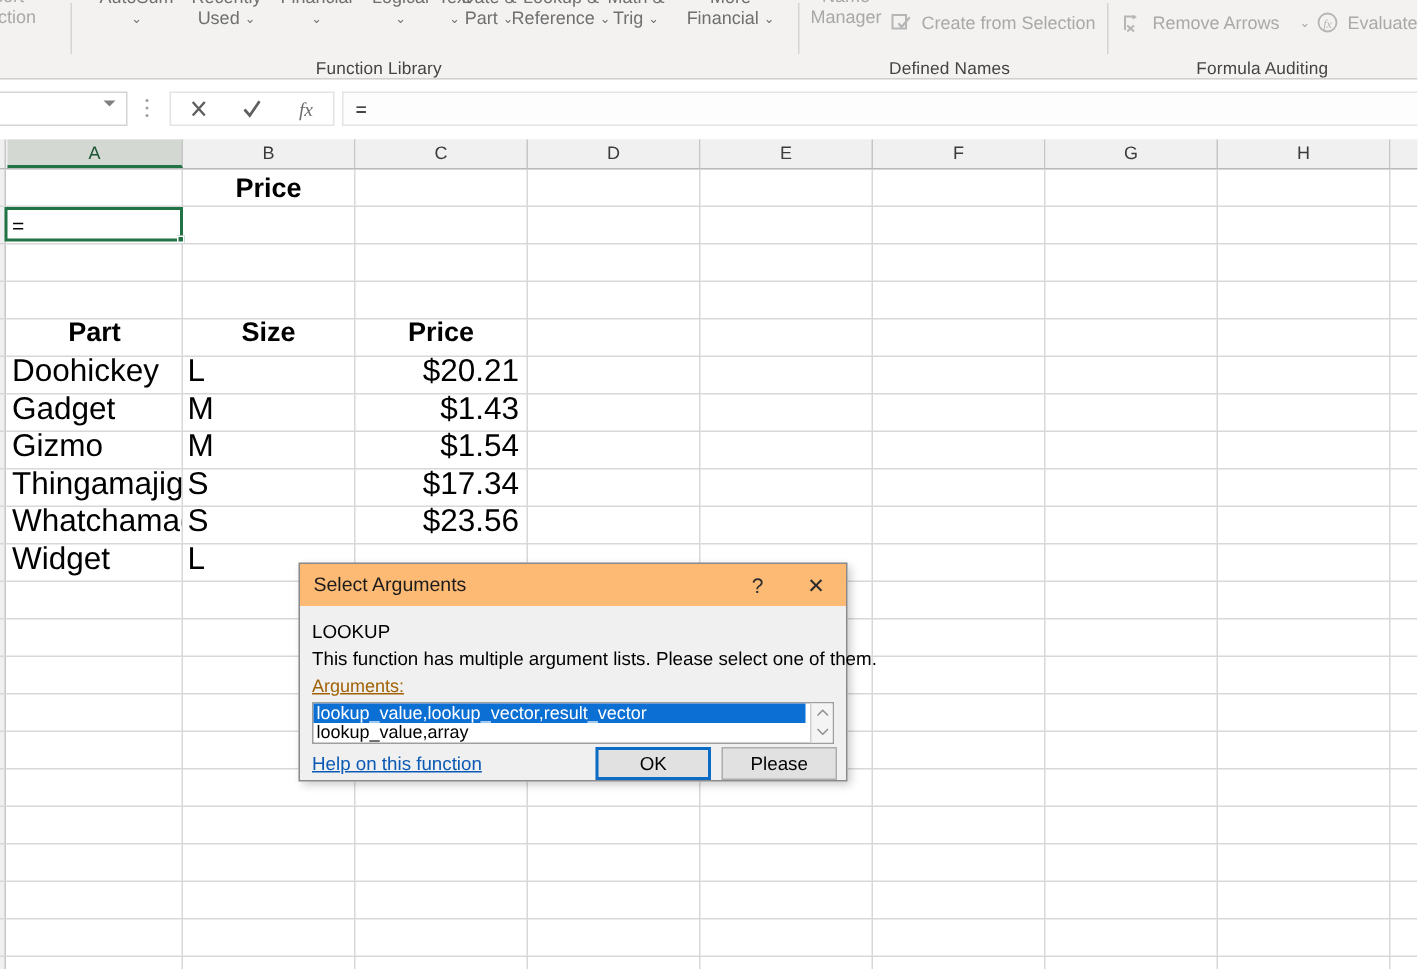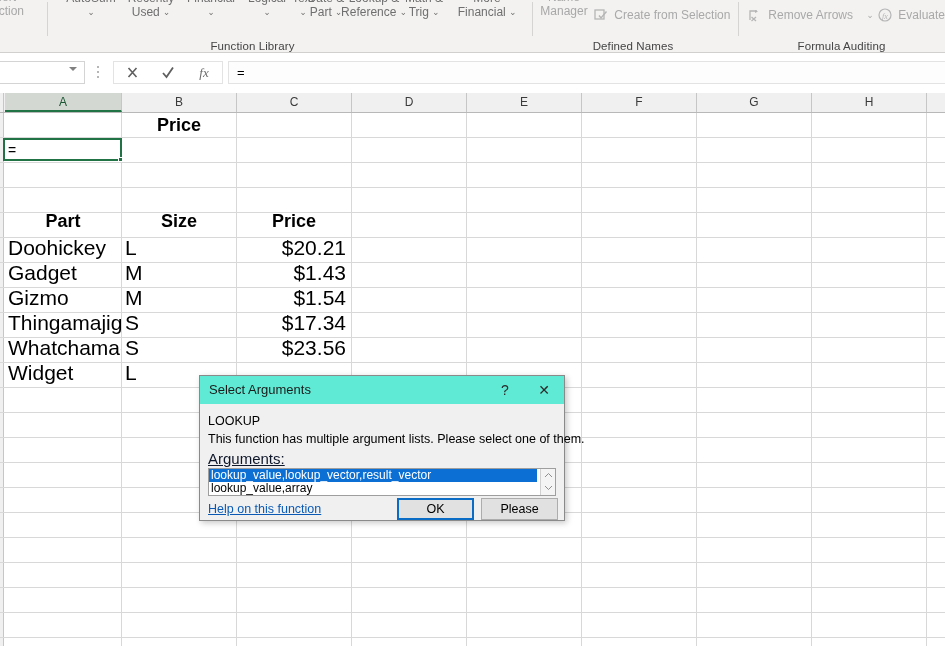--- a/index.html
+++ b/index.html
@@ -131,37 +131,37 @@
   
   #dlg {
     position: absolute; left: 199px; top: 375px; width: 366px; height: 146px;
     background: #f0f0f0;
     border: 1px solid #8a8a8a;
     box-shadow: 2px 2px 6px rgba(0,0,0,.22);
     z-index: 40;
   }
   #dlg-title {
     position: absolute; left: 0; top: 0; width: 100%; height: 28px;
-    background: #5eead4;
+    background: #fdba74;
   }
   #dlg-title .t {
     position: absolute; left: 9px; top: 6px; font-size: 13px; color: #1b1b1b;
   }
   #dlg-help-q {
     position: absolute; right: 47px; top: 4px; width: 24px; height: 21px;
     text-align: center; line-height: 21px; font-size: 14px; color: #2b2b2b;
   }
   #dlg-close {
     position: absolute; right: 3px; top: 4px; width: 34px; height: 21px;
     text-align: center; line-height: 21px; font-size: 14px; color: #2b2b2b;
   }
   #dlg-body { position: absolute; left: 0; top: 28px; width: 100%; height: 106px; }
   .dl-fn { position: absolute; left: 8px; top: 10px; font-size: 12.5px; color: #000; }
   .dl-desc { position: absolute; left: 8px; top: 28px; font-size: 12.5px; color: #000; white-space: nowrap; }
-  .dl-argslbl { position: absolute; left: 8px; top: 46px; font-size: 15px; color: #0f172a; }
+  .dl-argslbl { position: absolute; left: 8px; top: 46px; font-size: 12px; color: #a16207; }
   .dl-argslbl u { text-decoration: underline; }
   #dl-list {
     position: absolute; left: 8px; top: 64px; width: 348px; height: 28px;
     background: #ffffff; border: 1px solid #9e9e9e;
   }
   .dl-opt {
     position: absolute; left: 0; width: 328px; height: 13px;
     font-size: 12px; color: #000; line-height: 13px; padding-left: 2px;
     white-space: nowrap;
   }

